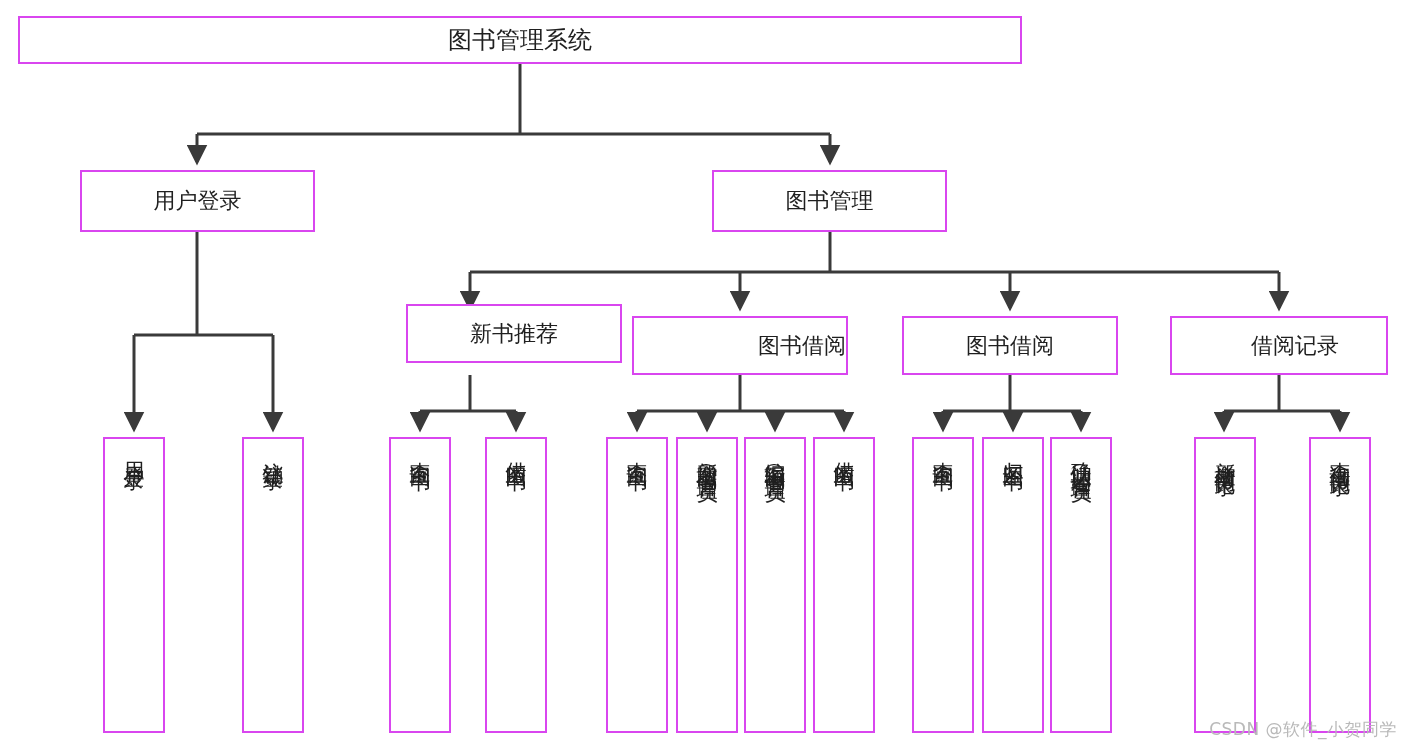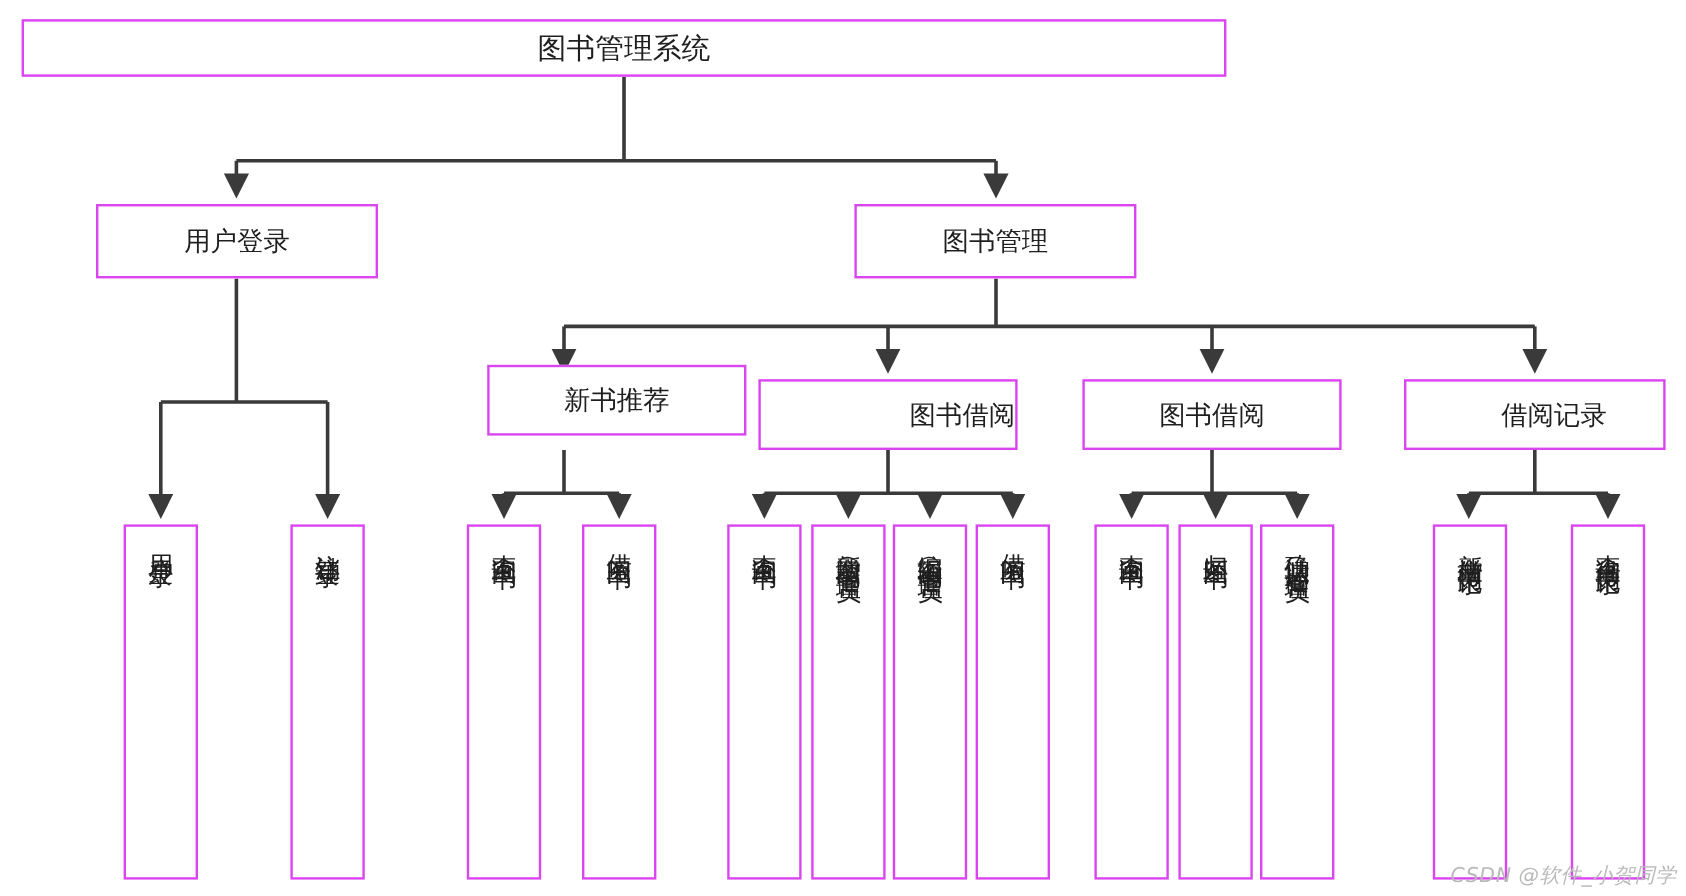--- a/index.html
+++ b/index.html
@@ -57,21 +57,20 @@
   }
   .watermark {
     position: absolute;
     right: 8px;
     bottom: 6px;
     font-size: 17px;
     color: #b9b9b9;
     letter-spacing: 0.5px;
     z-index: 5;
     white-space: nowrap;
-    font-style: italic;
   }
 </style>
 </head>
 <body>
 
 <div id="canvas">
 
   <svg id="edges" viewBox="0 0 1405 747" xmlns="http://www.w3.org/2000/svg">
     <defs>
       <marker id="arrow" viewBox="0 0 12 12" refX="10" refY="6" markerWidth="7" markerHeight="7" orient="auto-start-reverse">

